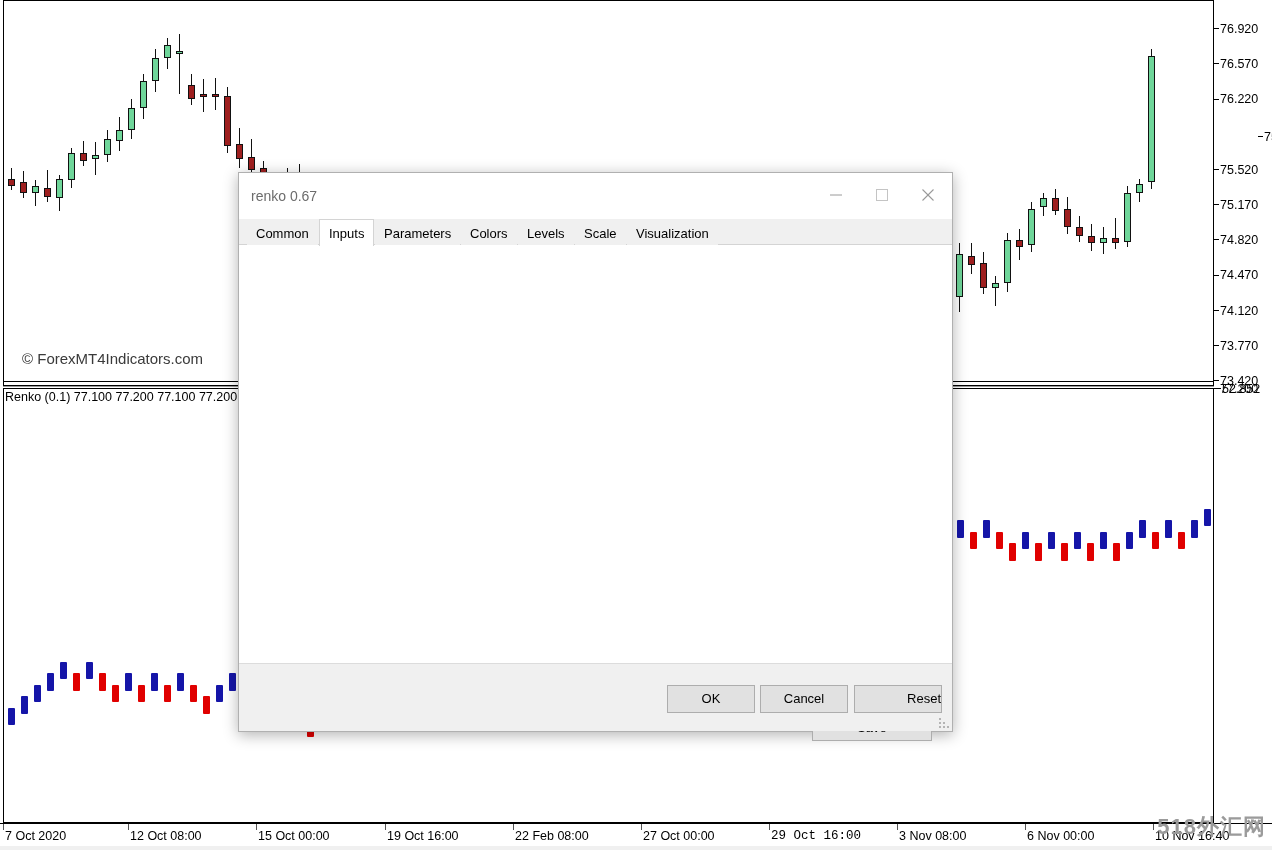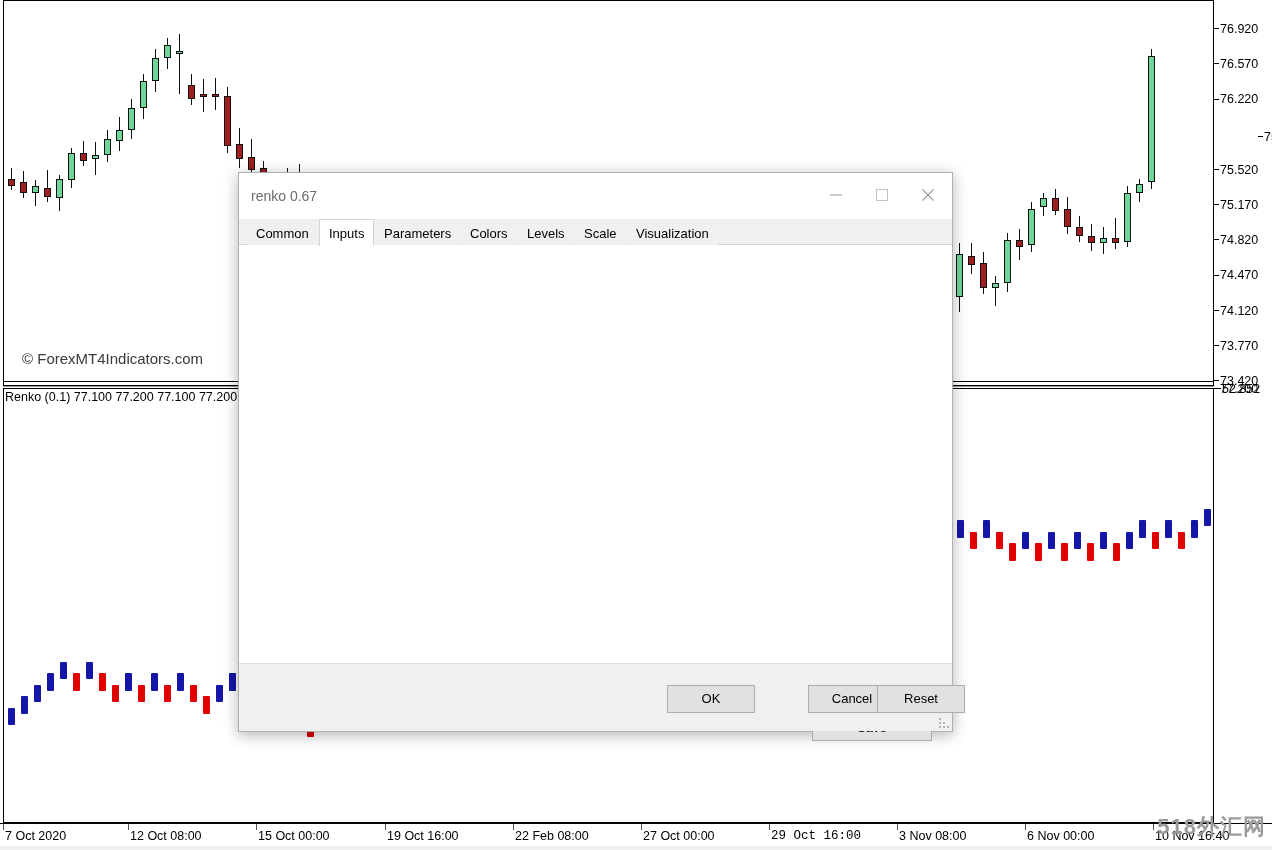--- a/index.html
+++ b/index.html
@@ -336,22 +336,22 @@
     background: #e1e1e1;
     border: 1px solid #adadad;
     box-sizing: border-box;
     font-size: 13px;
     color: #000;
     text-align: center;
     line-height: 26px;
     cursor: default;
   }
   #btn-ok     { left: 428px; }
-  #btn-cancel { left: 521px; margin-left: 48px; }
-  #btn-reset  { left: 638px; }
+  #btn-cancel { left: 521px; }
+  #btn-reset  { left: 615px; text-align: right; }
 
   #resize-grip {
     position: absolute;
     right: 3px; bottom: 3px;
     width: 11px; height: 11px;
   }
   #resize-grip i {
     position: absolute;
     width: 2px; height: 2px;
     background: #b4b4b4;

